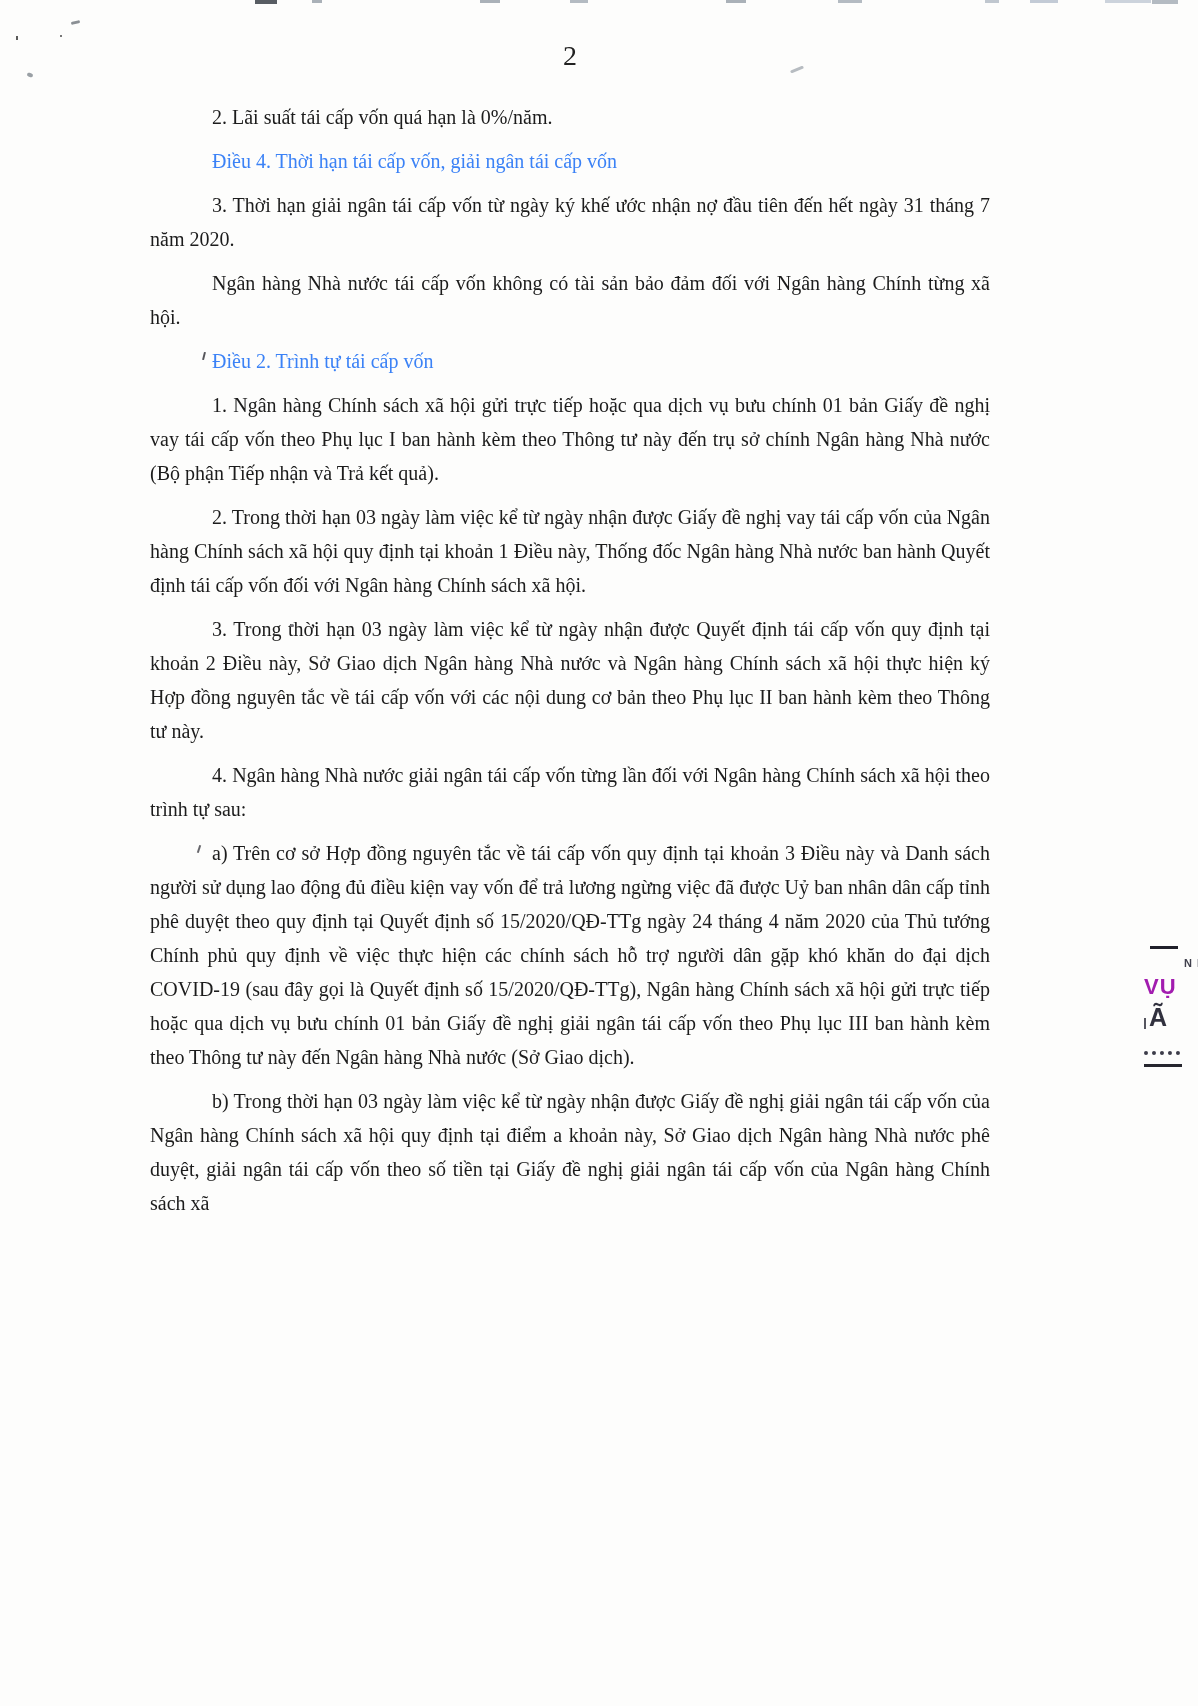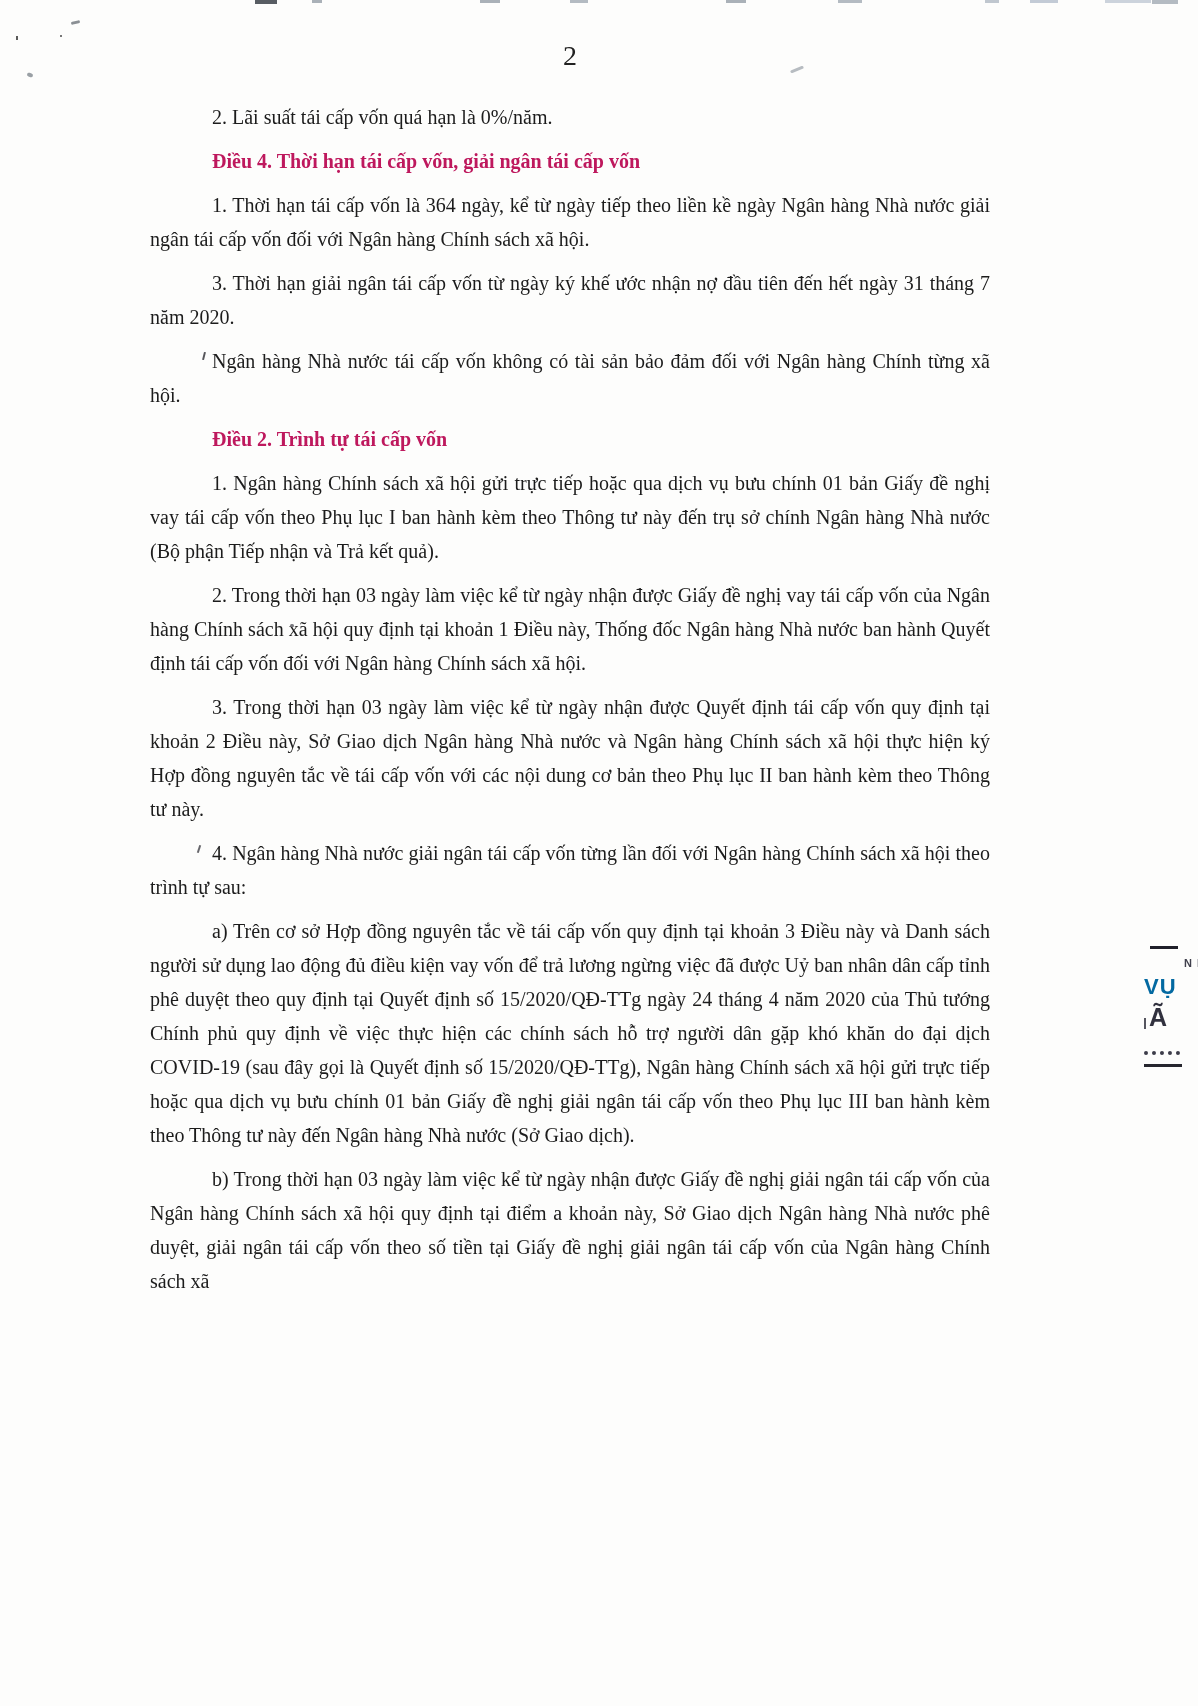--- a/index.html
+++ b/index.html
@@ -14,32 +14,32 @@
   .page-number{
     position:absolute;top:40px;left:150px;width:840px;
     text-align:center;font-size:28px;color:#222;
   }
   .doc-body{
     position:absolute;top:100px;left:150px;width:840px;
     font-size:20px;line-height:34px;
     text-align:justify;
   }
   .block{margin:0 0 10px 0;text-indent:62px;}
-  .heading{font-weight:bold;color:#be185d;}
+  .heading{font-weight:normal;color:#3b82f6;}
   .paragraph{font-weight:normal;}
 
   
   .margin-stamp{
     position:absolute;left:1144px;top:946px;width:54px;
     font-family:"Liberation Sans","DejaVu Sans",sans-serif;
     color:#33333f;
   }
   .stamp-rule{width:28px;height:3px;background:#20202a;margin:0 0 8px 6px;}
   .stamp-small{font-size:11px;font-weight:600;letter-spacing:1px;white-space:nowrap;color:#40404c;padding-left:40px;}
-  .stamp-vu{font-size:22px;font-weight:bold;letter-spacing:1px;margin-top:5px;color:#0369a1;}
+  .stamp-vu{font-size:22px;font-weight:bold;letter-spacing:1px;margin-top:5px;color:#a21caf;}
   .stamp-a{font-size:25px;font-weight:bold;margin-top:3px;color:#31313e;display:flex;align-items:flex-end;}
   .stamp-a .tick{display:inline-block;width:2px;height:11px;background:#55555f;margin:0 3px 3px 0;}
   .stamp-dots{width:36px;border-top:4px dotted #3c3c49;margin-top:19px;}
   .stamp-underline{width:38px;height:3px;background:#26262e;margin-top:9px;}
 
   
   .artifact{position:absolute;pointer-events:none;}
   .d1{left:255px;top:0;width:22px;height:4px;background:#585d63;}
   .d2{left:312px;top:0;width:10px;height:3px;background:#aab1b8;}
   .d3{left:480px;top:0;width:20px;height:3px;background:#aab1b8;}
@@ -62,21 +62,20 @@
 </head>
 <body>
 
 <div class="page">
 
   <div class="page-number">2</div>
 
   <div class="doc-body">
       <div class="block paragraph">2. Lãi suất tái cấp vốn quá hạn là 0%/năm.</div>
       <div class="block heading">Điều 4. Thời hạn tái cấp vốn, giải ngân tái cấp vốn</div>
-      <div class="block paragraph">1. Thời hạn tái cấp vốn là 364 ngày, kể từ ngày tiếp theo liền kề ngày Ngân hàng Nhà nước giải ngân tái cấp vốn đối với Ngân hàng Chính sách xã hội.</div>
       <div class="block paragraph">3. Thời hạn giải ngân tái cấp vốn từ ngày ký khế ước nhận nợ đầu tiên đến hết ngày 31 tháng 7 năm 2020.</div>
       <div class="block paragraph">Ngân hàng Nhà nước tái cấp vốn không có tài sản bảo đảm đối với Ngân hàng Chính từng xã hội.</div>
       <div class="block heading">Điều 2. Trình tự tái cấp vốn</div>
       <div class="block paragraph">1. Ngân hàng Chính sách xã hội gửi trực tiếp hoặc qua dịch vụ bưu chính 01 bản Giấy đề nghị vay tái cấp vốn theo Phụ lục I ban hành kèm theo Thông tư này đến trụ sở chính Ngân hàng Nhà nước (Bộ phận Tiếp nhận và Trả kết quả).</div>
       <div class="block paragraph">2. Trong thời hạn 03 ngày làm việc kể từ ngày nhận được Giấy đề nghị vay tái cấp vốn của Ngân hàng Chính sách xã hội quy định tại khoản 1 Điều này, Thống đốc Ngân hàng Nhà nước ban hành Quyết định tái cấp vốn đối với Ngân hàng Chính sách xã hội.</div>
       <div class="block paragraph">3. Trong thời hạn 03 ngày làm việc kể từ ngày nhận được Quyết định tái cấp vốn quy định tại khoản 2 Điều này, Sở Giao dịch Ngân hàng Nhà nước và Ngân hàng Chính sách xã hội thực hiện ký Hợp đồng nguyên tắc về tái cấp vốn với các nội dung cơ bản theo Phụ lục II ban hành kèm theo Thông tư này.</div>
       <div class="block paragraph">4. Ngân hàng Nhà nước giải ngân tái cấp vốn từng lần đối với Ngân hàng Chính sách xã hội theo trình tự sau:</div>
       <div class="block paragraph">a) Trên cơ sở Hợp đồng nguyên tắc về tái cấp vốn quy định tại khoản 3 Điều này và Danh sách người sử dụng lao động đủ điều kiện vay vốn để trả lương ngừng việc đã được Uỷ ban nhân dân cấp tỉnh phê duyệt theo quy định tại Quyết định số 15/2020/QĐ-TTg ngày 24 tháng 4 năm 2020 của Thủ tướng Chính phủ quy định về việc thực hiện các chính sách hỗ trợ người dân gặp khó khăn do đại dịch COVID-19 (sau đây gọi là Quyết định số 15/2020/QĐ-TTg), Ngân hàng Chính sách xã hội gửi trực tiếp hoặc qua dịch vụ bưu chính 01 bản Giấy đề nghị giải ngân tái cấp vốn theo Phụ lục III ban hành kèm theo Thông tư này đến Ngân hàng Nhà nước (Sở Giao dịch).</div>
       <div class="block paragraph">b) Trong thời hạn 03 ngày làm việc kể từ ngày nhận được Giấy đề nghị giải ngân tái cấp vốn của Ngân hàng Chính sách xã hội quy định tại điểm a khoản này, Sở Giao dịch Ngân hàng Nhà nước phê duyệt, giải ngân tái cấp vốn theo số tiền tại Giấy đề nghị giải ngân tái cấp vốn của Ngân hàng Chính sách xã</div>
     </div>

